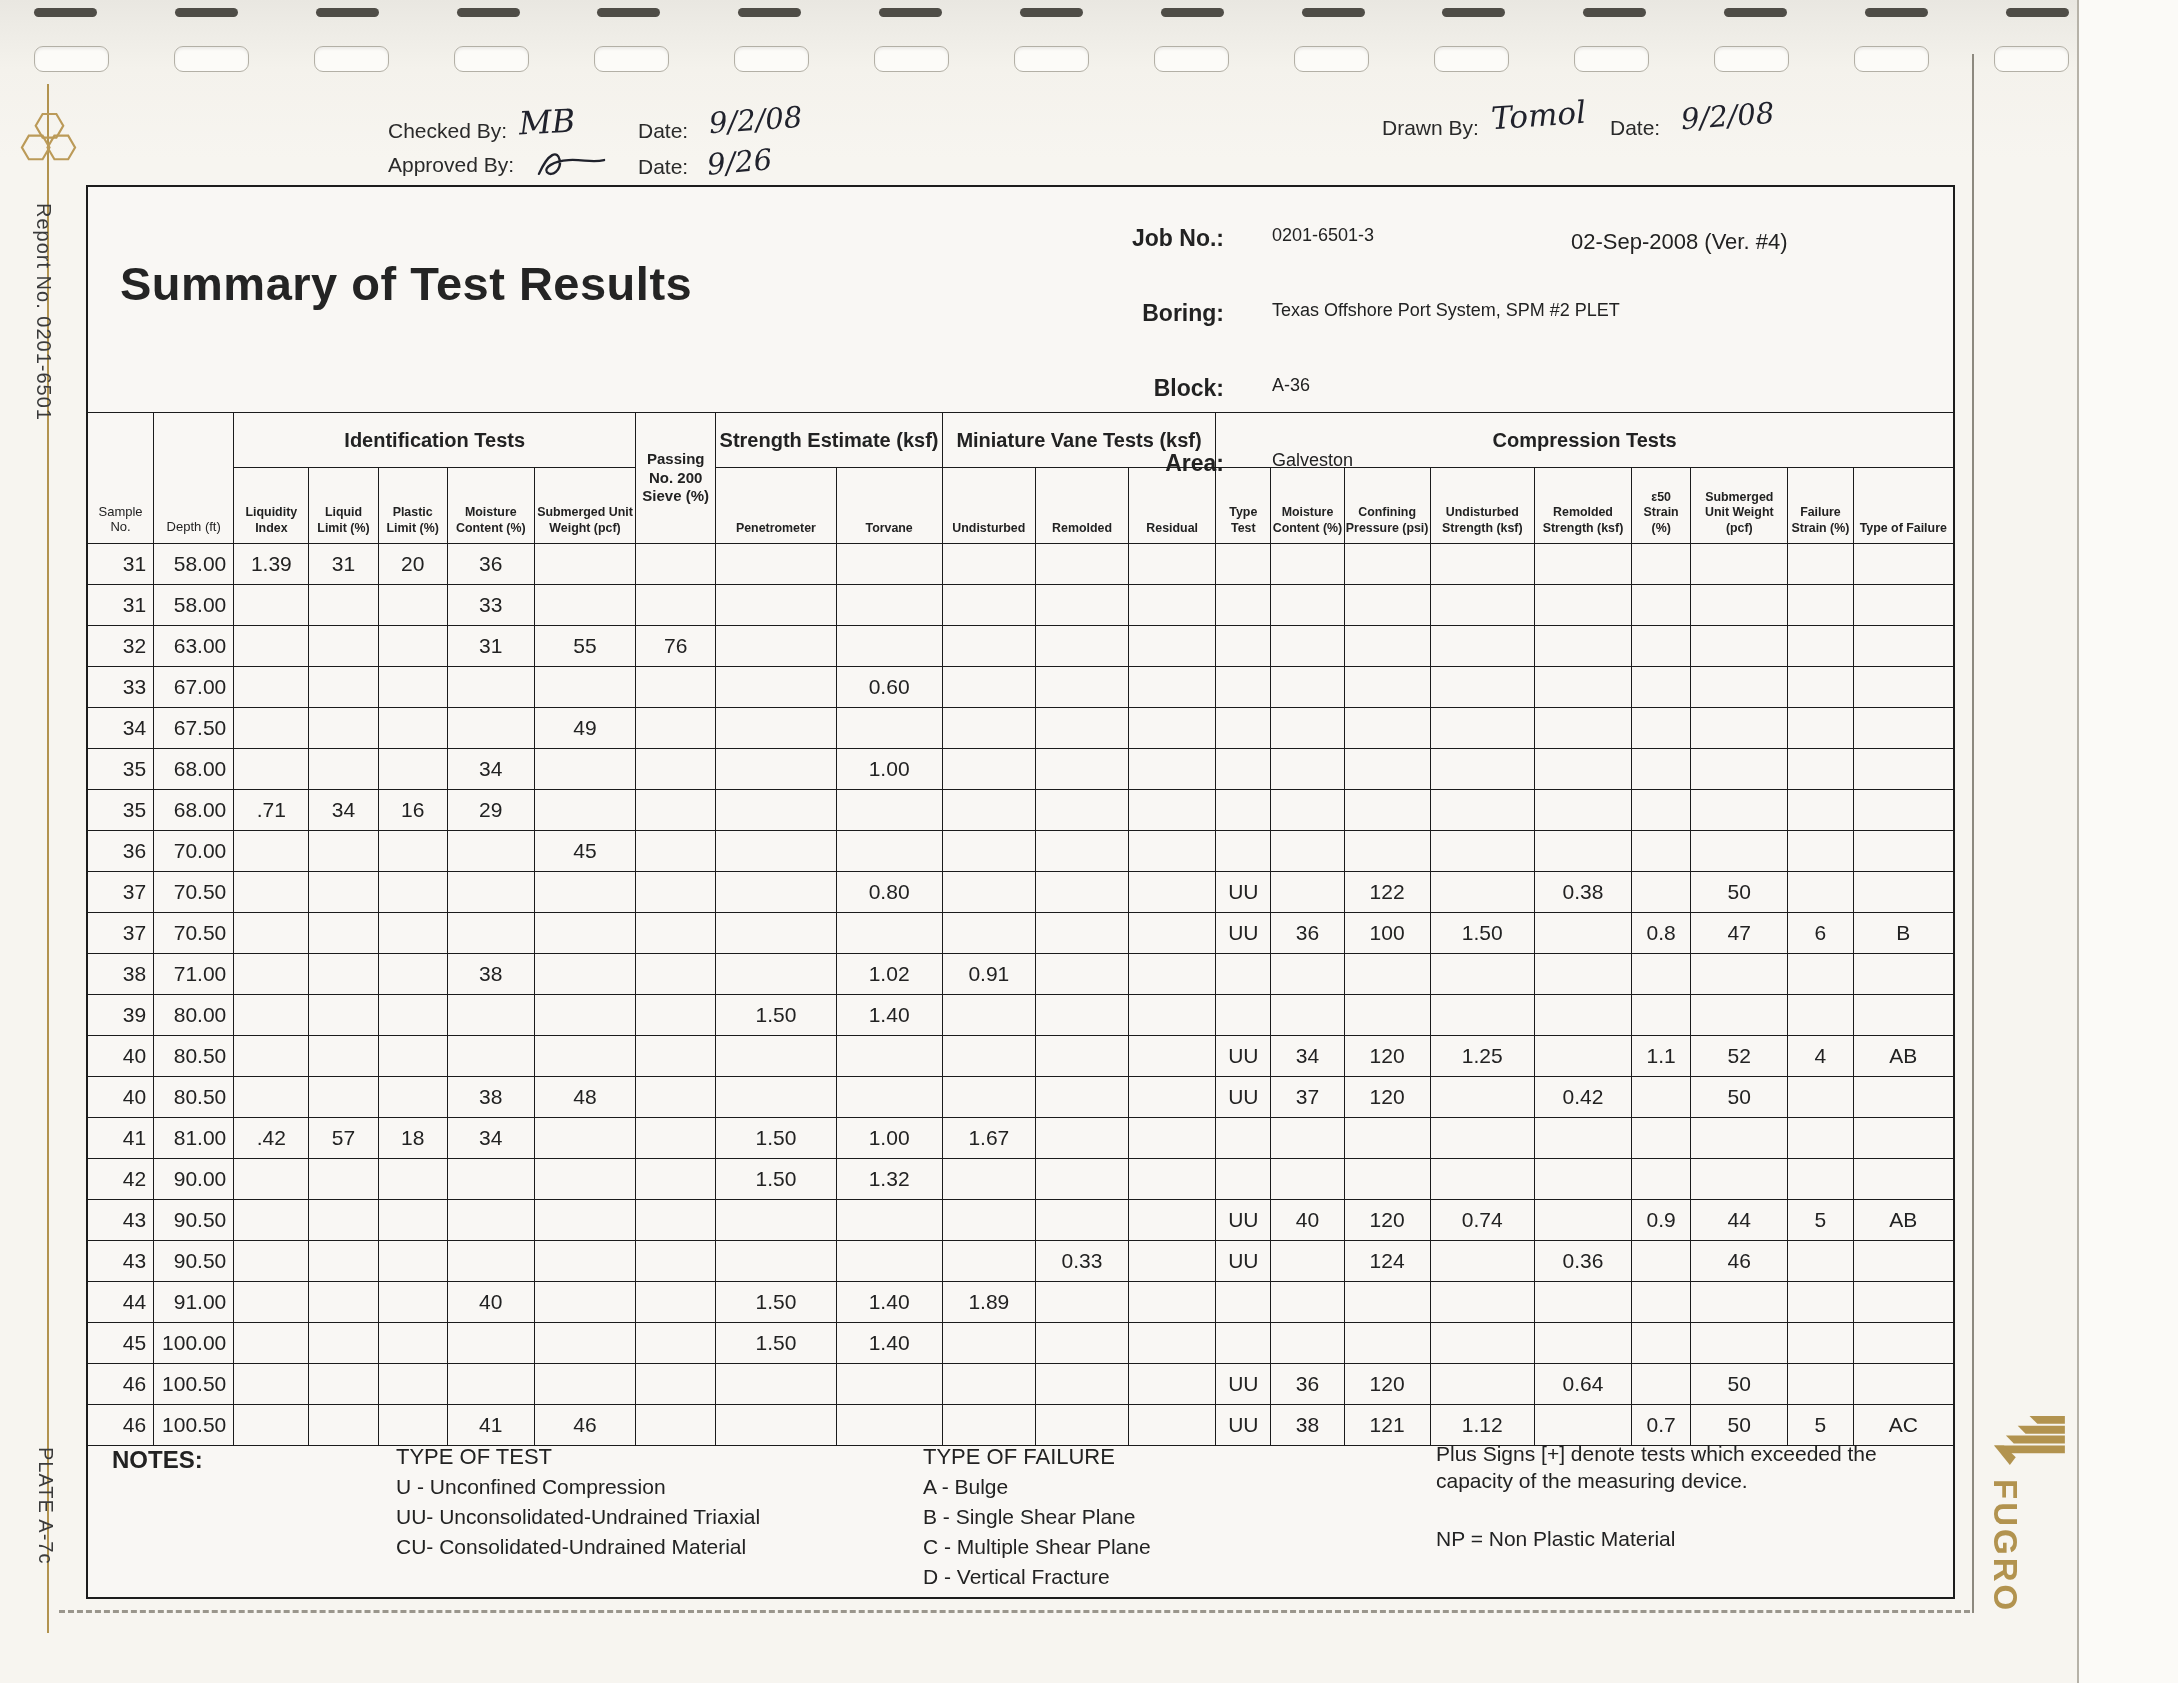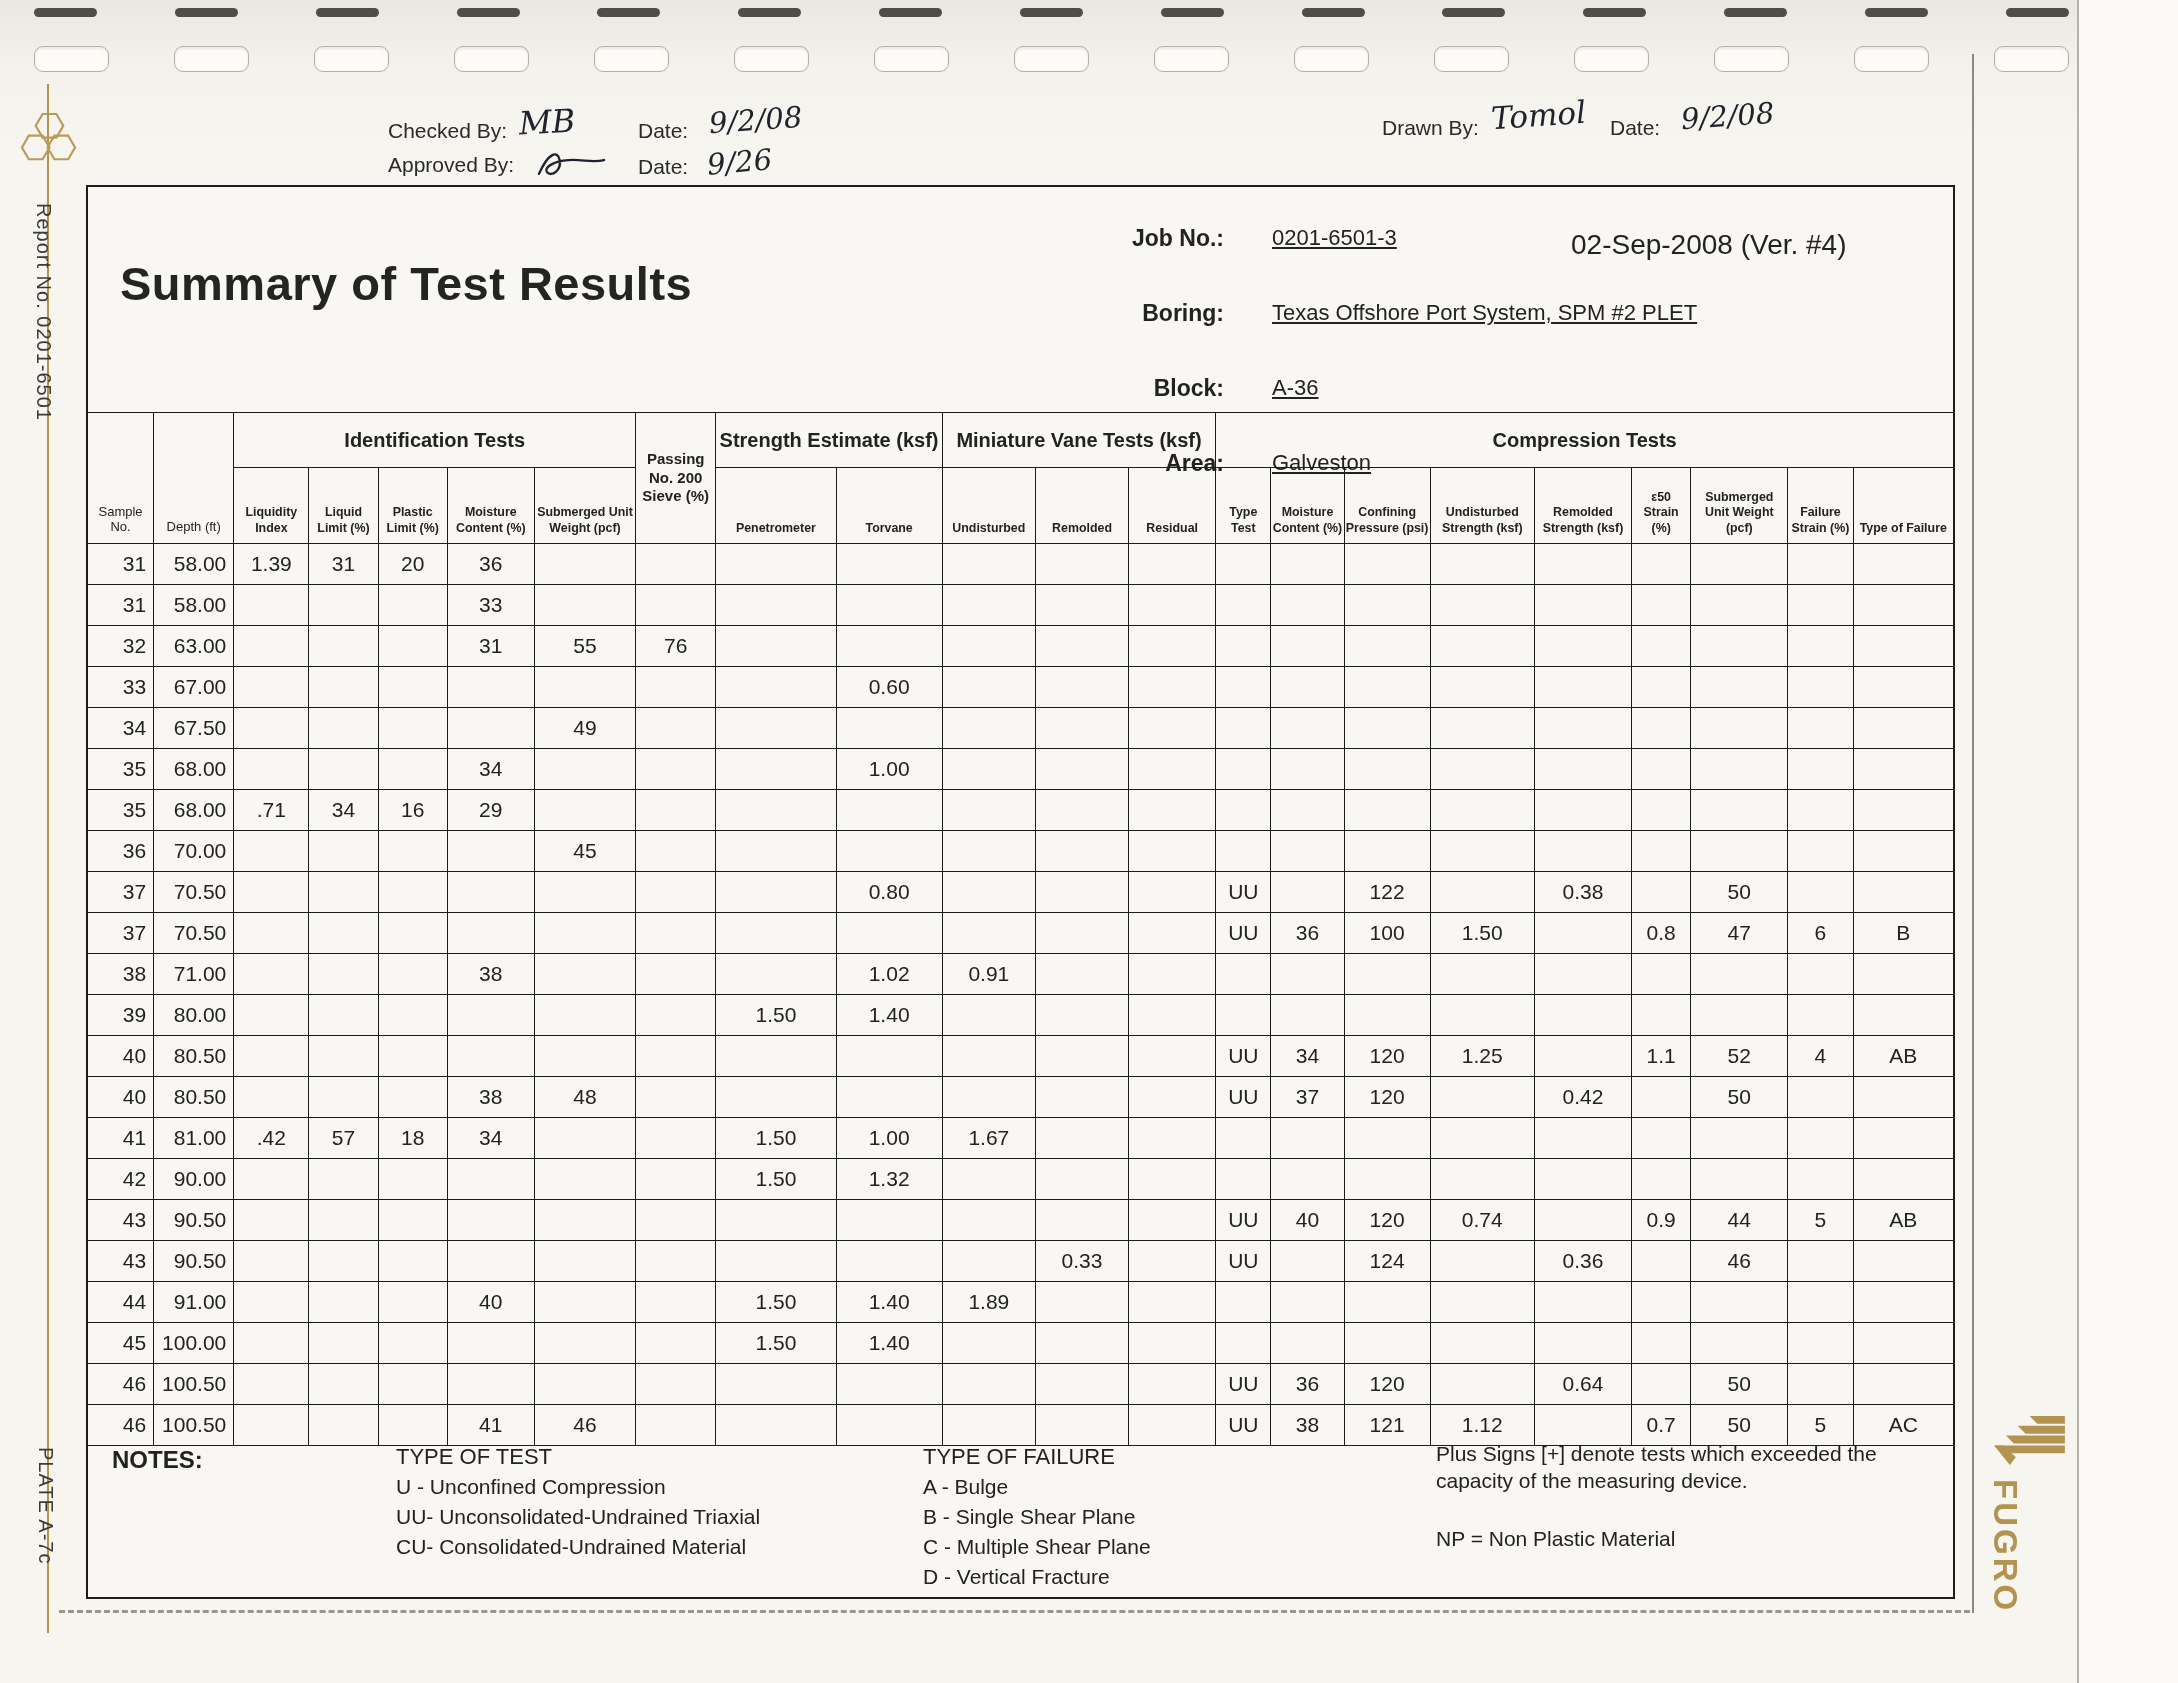--- a/index.html
+++ b/index.html
@@ -27,22 +27,22 @@
   .sig-svg{ position:absolute; }
 
   
   .vtext{ position:absolute; writing-mode:vertical-rl; font-size:20px; color:#3a3a3a; letter-spacing:1px; }
 
   
   .frame{ position:absolute; left:86px; top:185px; width:1869px; height:1414px; border:2.5px solid var(--line); background:rgba(255,255,255,.25); }
   .title{ position:absolute; left:32px; top:69px; font-size:47px; font-weight:bold; letter-spacing:0.5px; color:#242424; }
   .info-grid{ position:absolute; left:871px; top:38px; display:grid; grid-template-columns:265px auto; row-gap:17px; column-gap:12px;gap:48px; }
   .info-label{ text-align:right; font-weight:bold; font-size:23px; }
-  .info-value{ font-size:22px; white-space:nowrap;text-decoration:underline; }
-  .revision{ position:absolute; left:1483px; top:42px; font-size:28px; white-space:nowrap;text-align:right; }
+  .info-value{ font-size:18px; white-space:nowrap; }
+  .revision{ position:absolute; left:1483px; top:42px; font-size:22px; white-space:nowrap;text-align:right; }
 
   
   table.results{ position:absolute; left:-1px; top:225px; width:1867px; border-collapse:collapse; table-layout:fixed; background:transparent; }
   table.results th, table.results td{ border:1.5px solid var(--line); overflow:hidden; }
   th.group-th{ font-size:20px; font-weight:bold; padding:4px 2px; height:55px; vertical-align:middle; }
   th.sub-th{ font-size:12.4px; font-weight:bold; vertical-align:bottom; padding:2px 1px 7px 1px; height:76px; line-height:1.25; }
   th.corner-th{ font-size:13px; font-weight:normal; vertical-align:bottom; padding-bottom:9px; }
   th.pass-th{ font-size:15px; font-weight:bold; vertical-align:middle; padding:2px 1px; line-height:1.25; }
   td.num-cell{ height:41px; font-size:21px; text-align:right; padding-right:7px; }
   td.data-cell{ height:41px; font-size:21px; text-align:center; }

